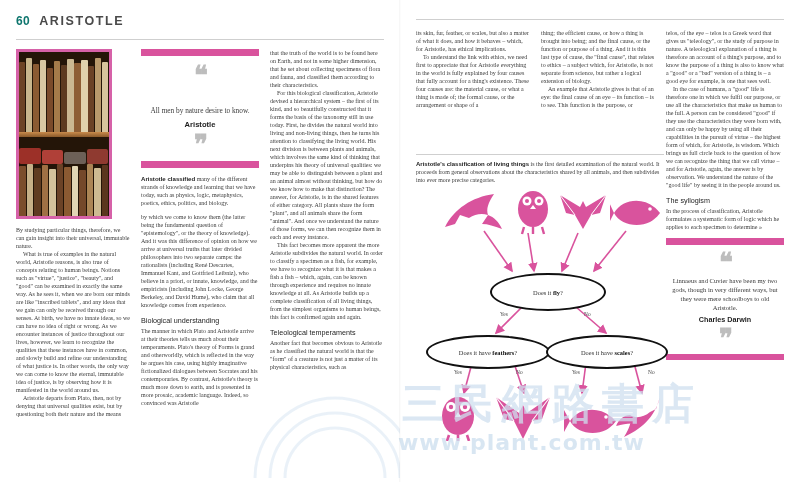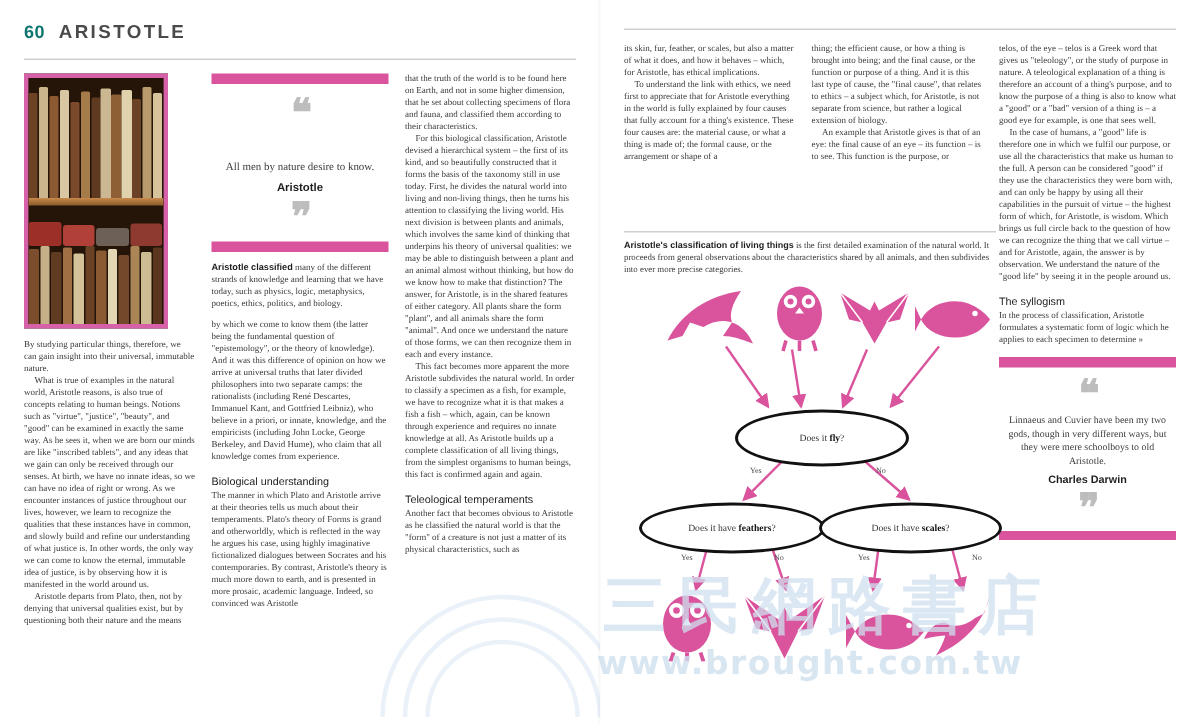--- a/index.html
+++ b/index.html
@@ -342,17 +342,17 @@
           <circle cx="44" cy="14" r="1.8" fill="#fff"></circle>
         </svg>
         <svg class="animal" style="left:200px;top:208px;" width="50" height="46" viewBox="0 0 50 46">
           <path d="M44 2 C40 18 30 32 8 42 C14 32 16 26 14 20 C20 24 28 22 34 17 L40 14 Z" fill="#d9539d"></path>
           <path d="M14 20 C8 20 3 24 0 31 C8 29 14 28 20 29 Z" fill="#d9539d"></path>
         </svg>
       </div>
     </div>
 
     <div class="wm wm-cn" style="position:absolute;left:2px;top:376px;">三民網路書店</div>
-    <div class="wm wm-url" style="position:absolute;left:-2px;top:430px;">www.brought.com.tw</div>
+    <div class="wm wm-url" style="position:absolute;left:-2px;top:430px;">www.plant.com.tw</div>
   </div>
 
   <div class="gutter"></div>
 </div>
 
 </body></html>

